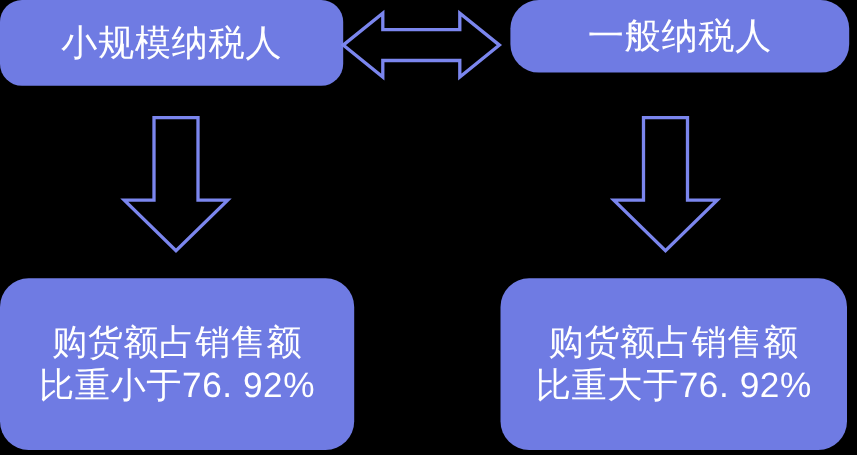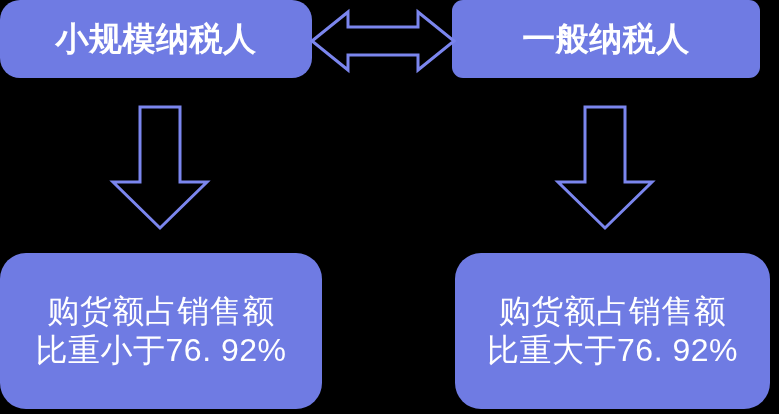--- a/index.html
+++ b/index.html
@@ -29,30 +29,30 @@
   }
   .node-label {
     color: #ffffff;
     text-align: center;
     line-height: 1.22;
     letter-spacing: 0.5px;
     white-space: pre-line;
   }
   .top-label {
     font-size: 33px;
-    font-weight: 700;
+    font-weight: 400;
   }
   .bottom-label {
     font-size: 32px;
     font-weight: 400;
   }
 
   
   #box-small-taxpayer  { left: 0px;   top: 0px;   width: 312px; height: 78px;  border-radius: 20px; }
-  #box-general-taxpayer{ left: 452px; top: 0px;   width: 308px; height: 78px;  border-radius: 11px; }
+  #box-general-taxpayer{ left: 464px; top: 0px;   width: 308px; height: 66px;  border-radius: 26px; }
   #box-rule-small      { left: 0px;   top: 253px; width: 322px; height: 156px; border-radius: 26px; }
   #box-rule-general    { left: 455px; top: 253px; width: 315px; height: 156px; border-radius: 26px; }
 
   
   .arrow-svg {
     position: absolute;
     overflow: visible;
   }
   #arrow-bidirectional { left: 310px; top: 10px;  width: 146px; height: 62px; }
   #arrow-down-left     { left: 110px; top: 105px; width: 100px; height: 126px; }

